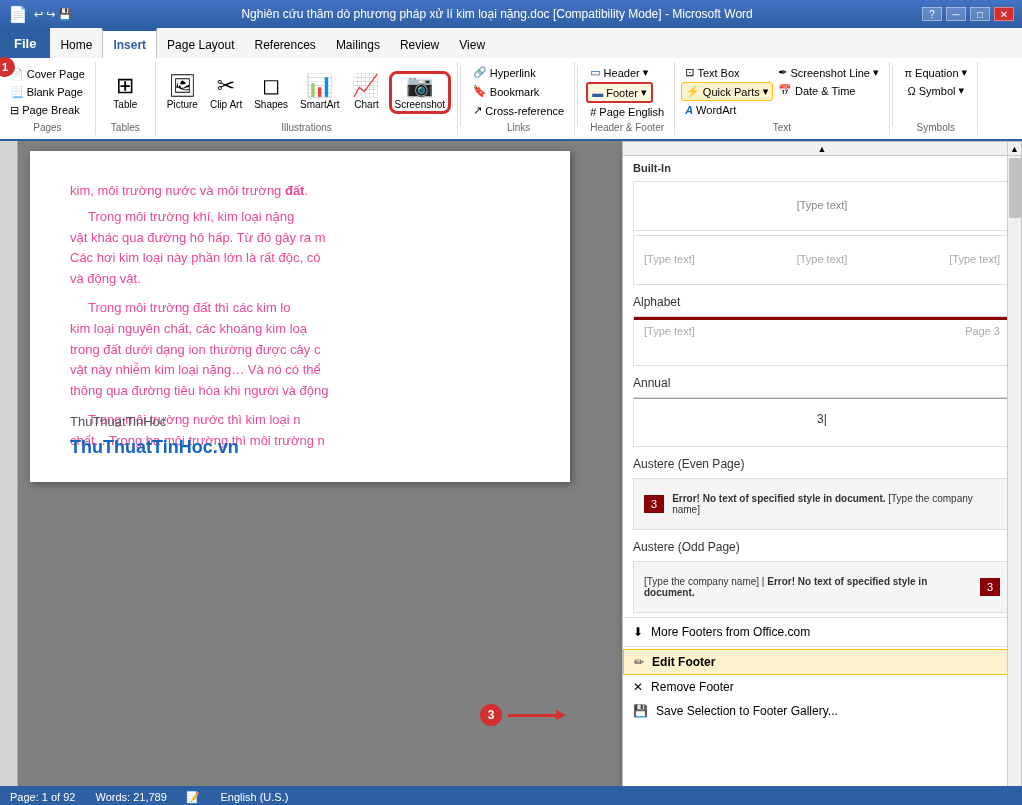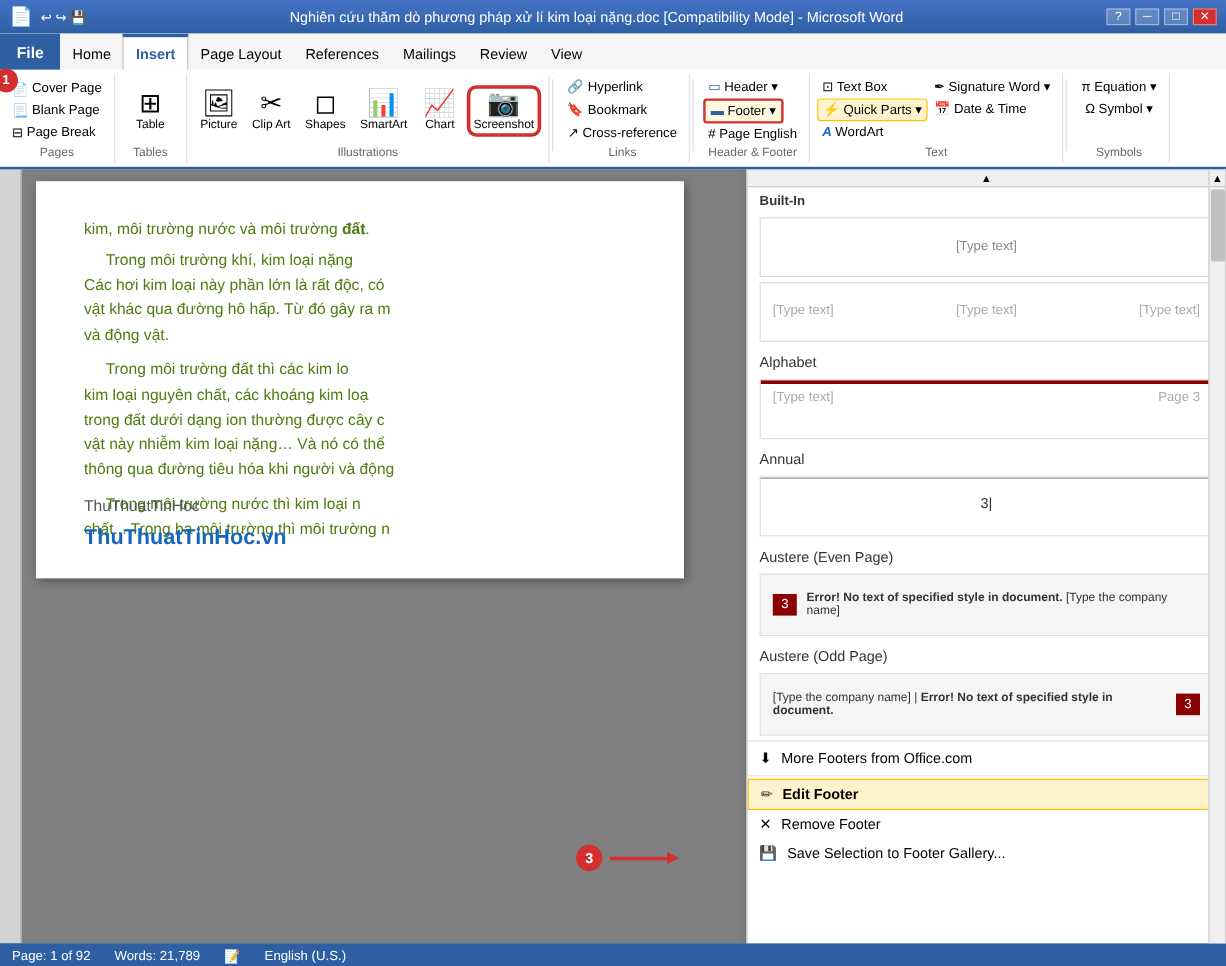--- a/index.html
+++ b/index.html
@@ -132,21 +132,21 @@
       background: white;
       margin: 10px auto;
       width: 540px;
       padding: 30px 40px;
       font-size: 13px;
       line-height: 1.6;
       overflow: hidden;
       position: relative;
       box-shadow: 2px 2px 8px rgba(0,0,0,0.4);
     }
-    .doc-text { color: #4d7c0f; }
+    .doc-text { color: #ec4899; }
     .doc-watermark {
       position: absolute;
       bottom: 20px;
       left: 40px;
     }
     .watermark-line1 { color: #555; font-size: 13px; }
     .watermark-line2 { color: #1565c0; font-size: 18px; font-weight: bold; }
 
     
     .footer-dropdown {
@@ -377,21 +377,21 @@
         <span>⚡</span>
         <span>Quick Parts</span>
         <span>▾</span>
       </div>
       <div class="ribbon-btn-sm">
         <span style="color:#1565c0; font-weight:bold; font-style:italic;">A</span>
         <span>WordArt</span>
       </div>
       <div class="ribbon-btn-sm">
         <span>✒</span>
-        <span>Signature Word</span>
+        <span>Screenshot Line</span>
         <span>▾</span>
       </div>
       <div class="ribbon-btn-sm">
         <span>📅</span>
         <span>Date &amp; Time</span>
       </div>
     </div>
     <div class="ribbon-group-label">Text</div>
   </div>
 
@@ -422,24 +422,24 @@
     <div style="position:absolute; left:0; top:0; width:18px; height:100%; background:#d4d4d4; border-right:1px solid #aaa; z-index:1;"></div>
 
     <div class="doc-page" style="margin-left:30px;">
       <div class="doc-text">
         kim, môi trường nước và môi trường <strong>đất</strong>.
       </div>
       <div class="doc-text" style="margin-top:5px;">
         &nbsp;&nbsp;&nbsp;&nbsp;&nbsp;Trong môi trường khí, kim loại nặng
       </div>
       <div class="doc-text">
+        vật khác qua đường hô hấp. Từ đó gây ra m
+      </div>
+      <div class="doc-text">
         Các hơi kim loại này phần lớn là rất độc, có
-      </div>
-      <div class="doc-text">
-        vật khác qua đường hô hấp. Từ đó gây ra m
       </div>
       <div class="doc-text">
         và động vật.
       </div>
       <div class="doc-text" style="margin-top:8px;">
         &nbsp;&nbsp;&nbsp;&nbsp;&nbsp;Trong môi trường đất thì các kim lo
       </div>
       <div class="doc-text">
         kim loại nguyên chất, các khoáng kim loạ
       </div>

